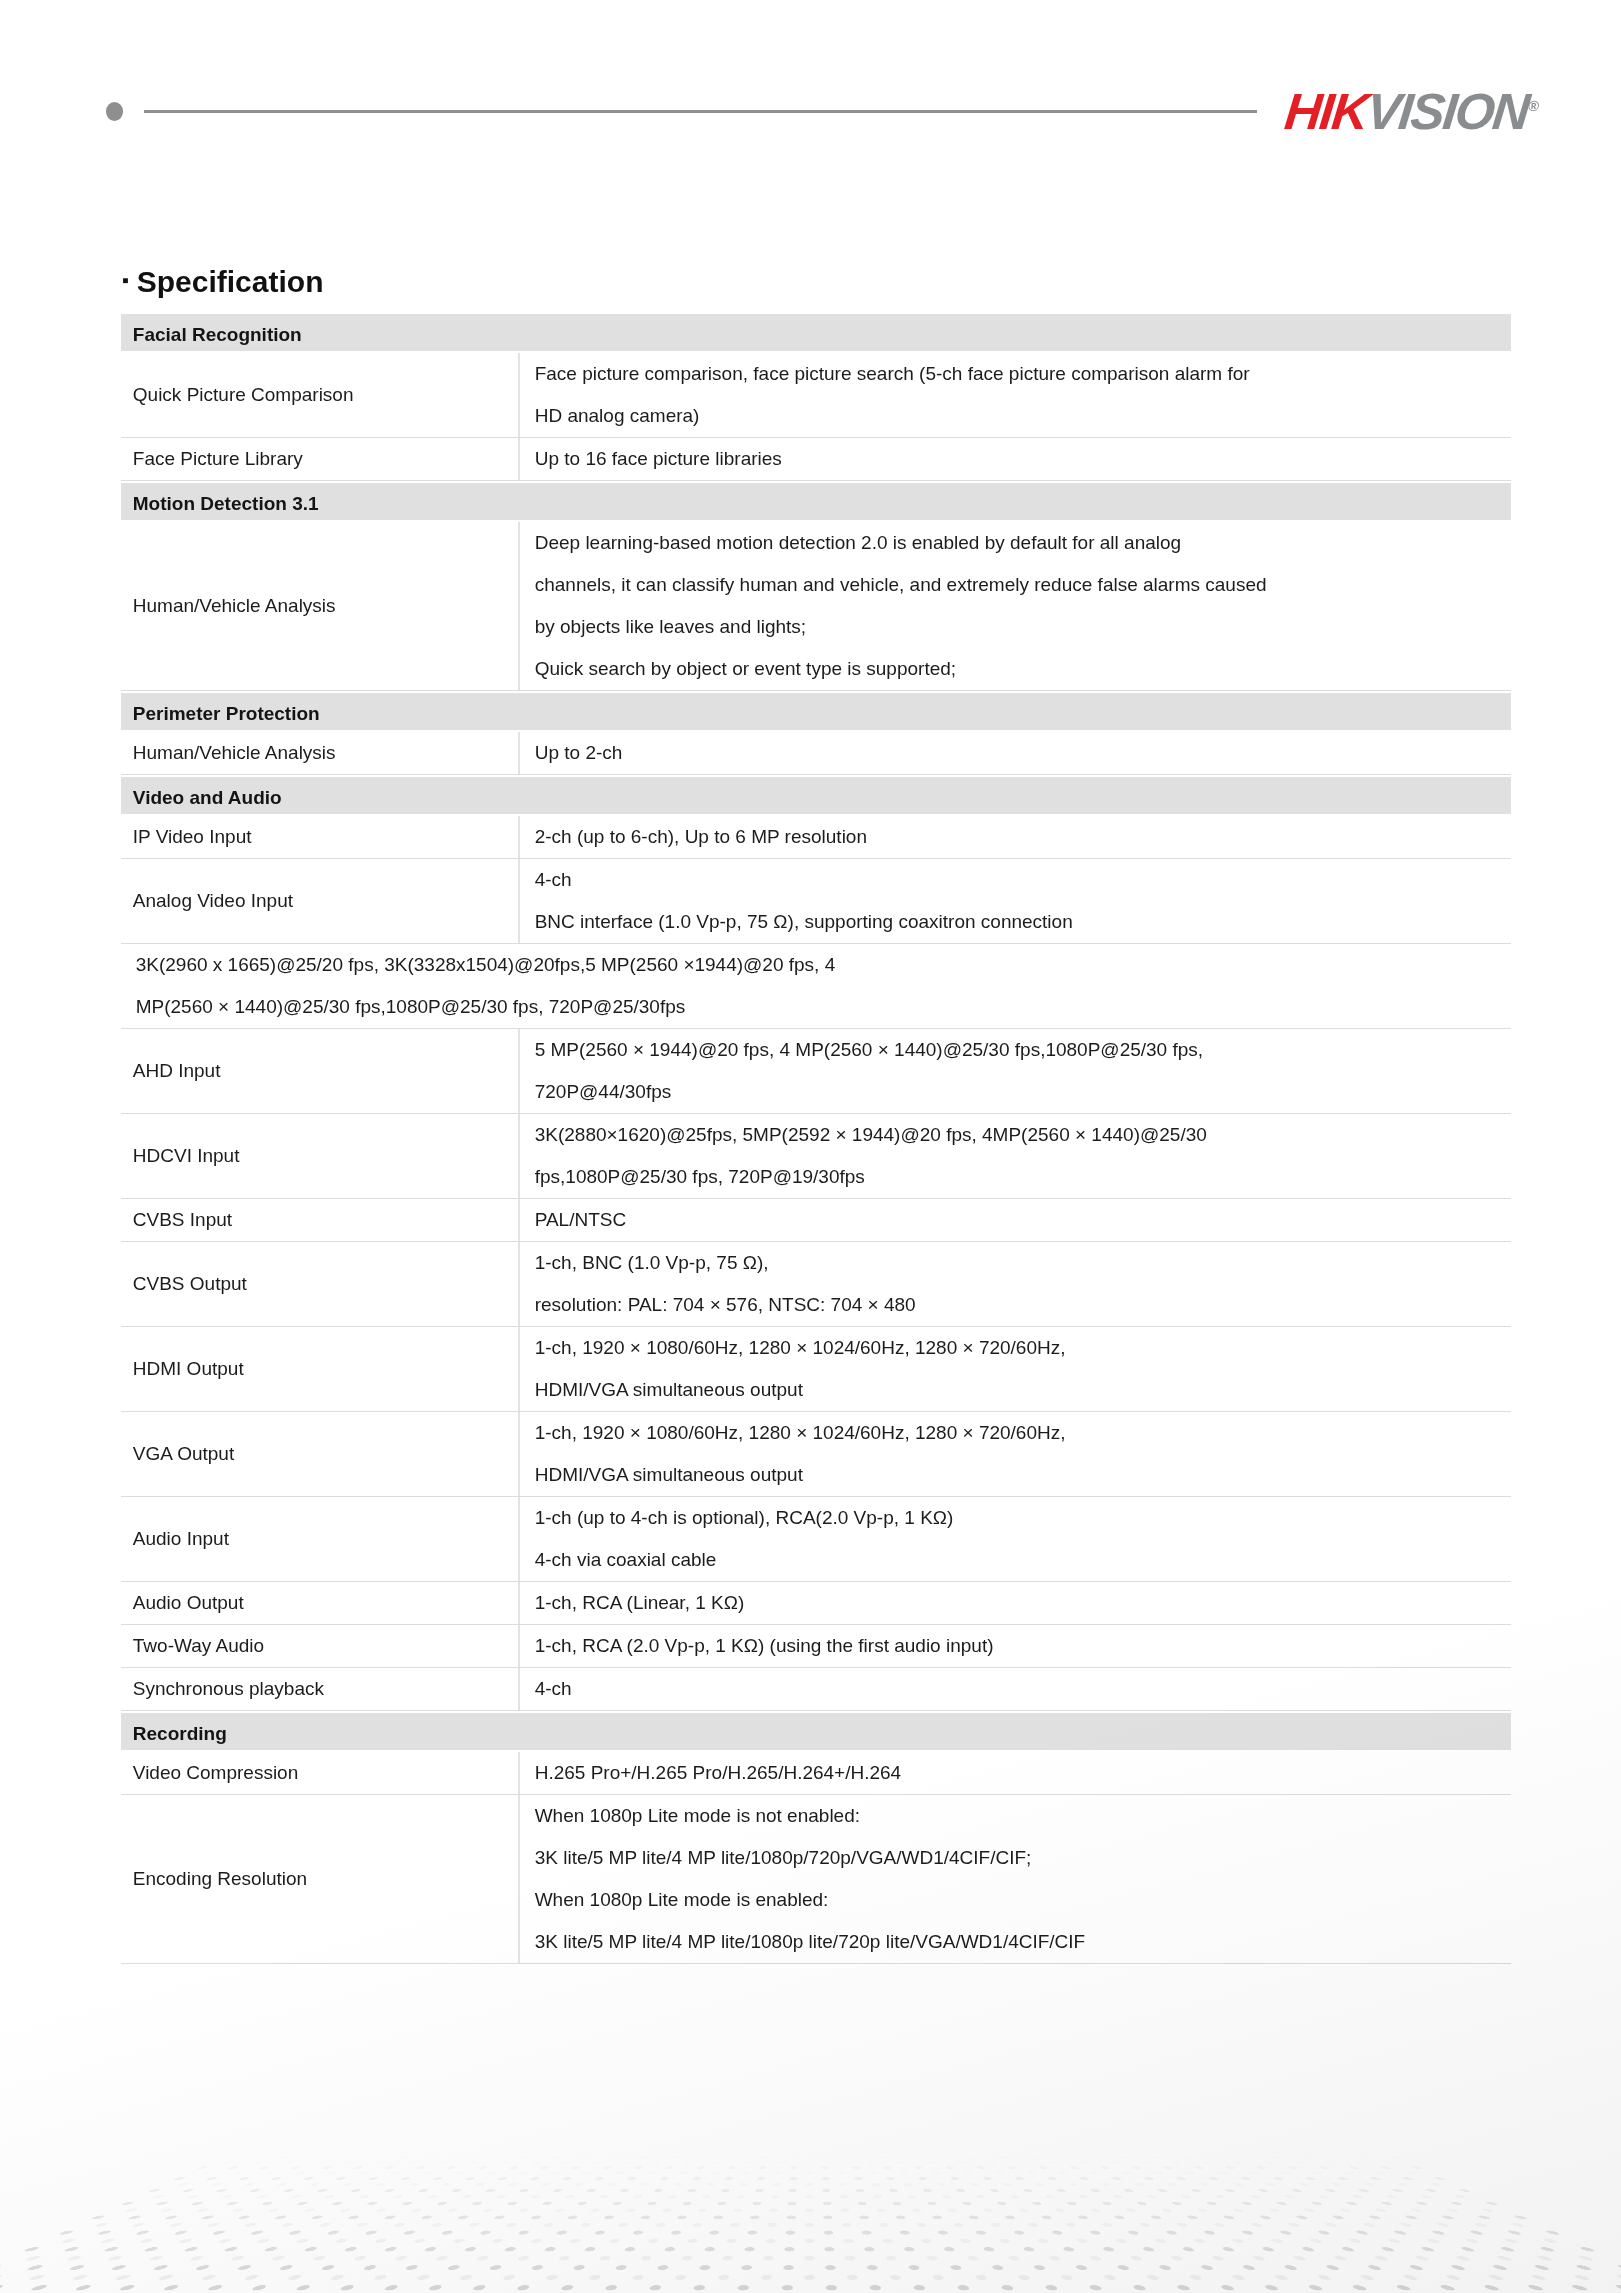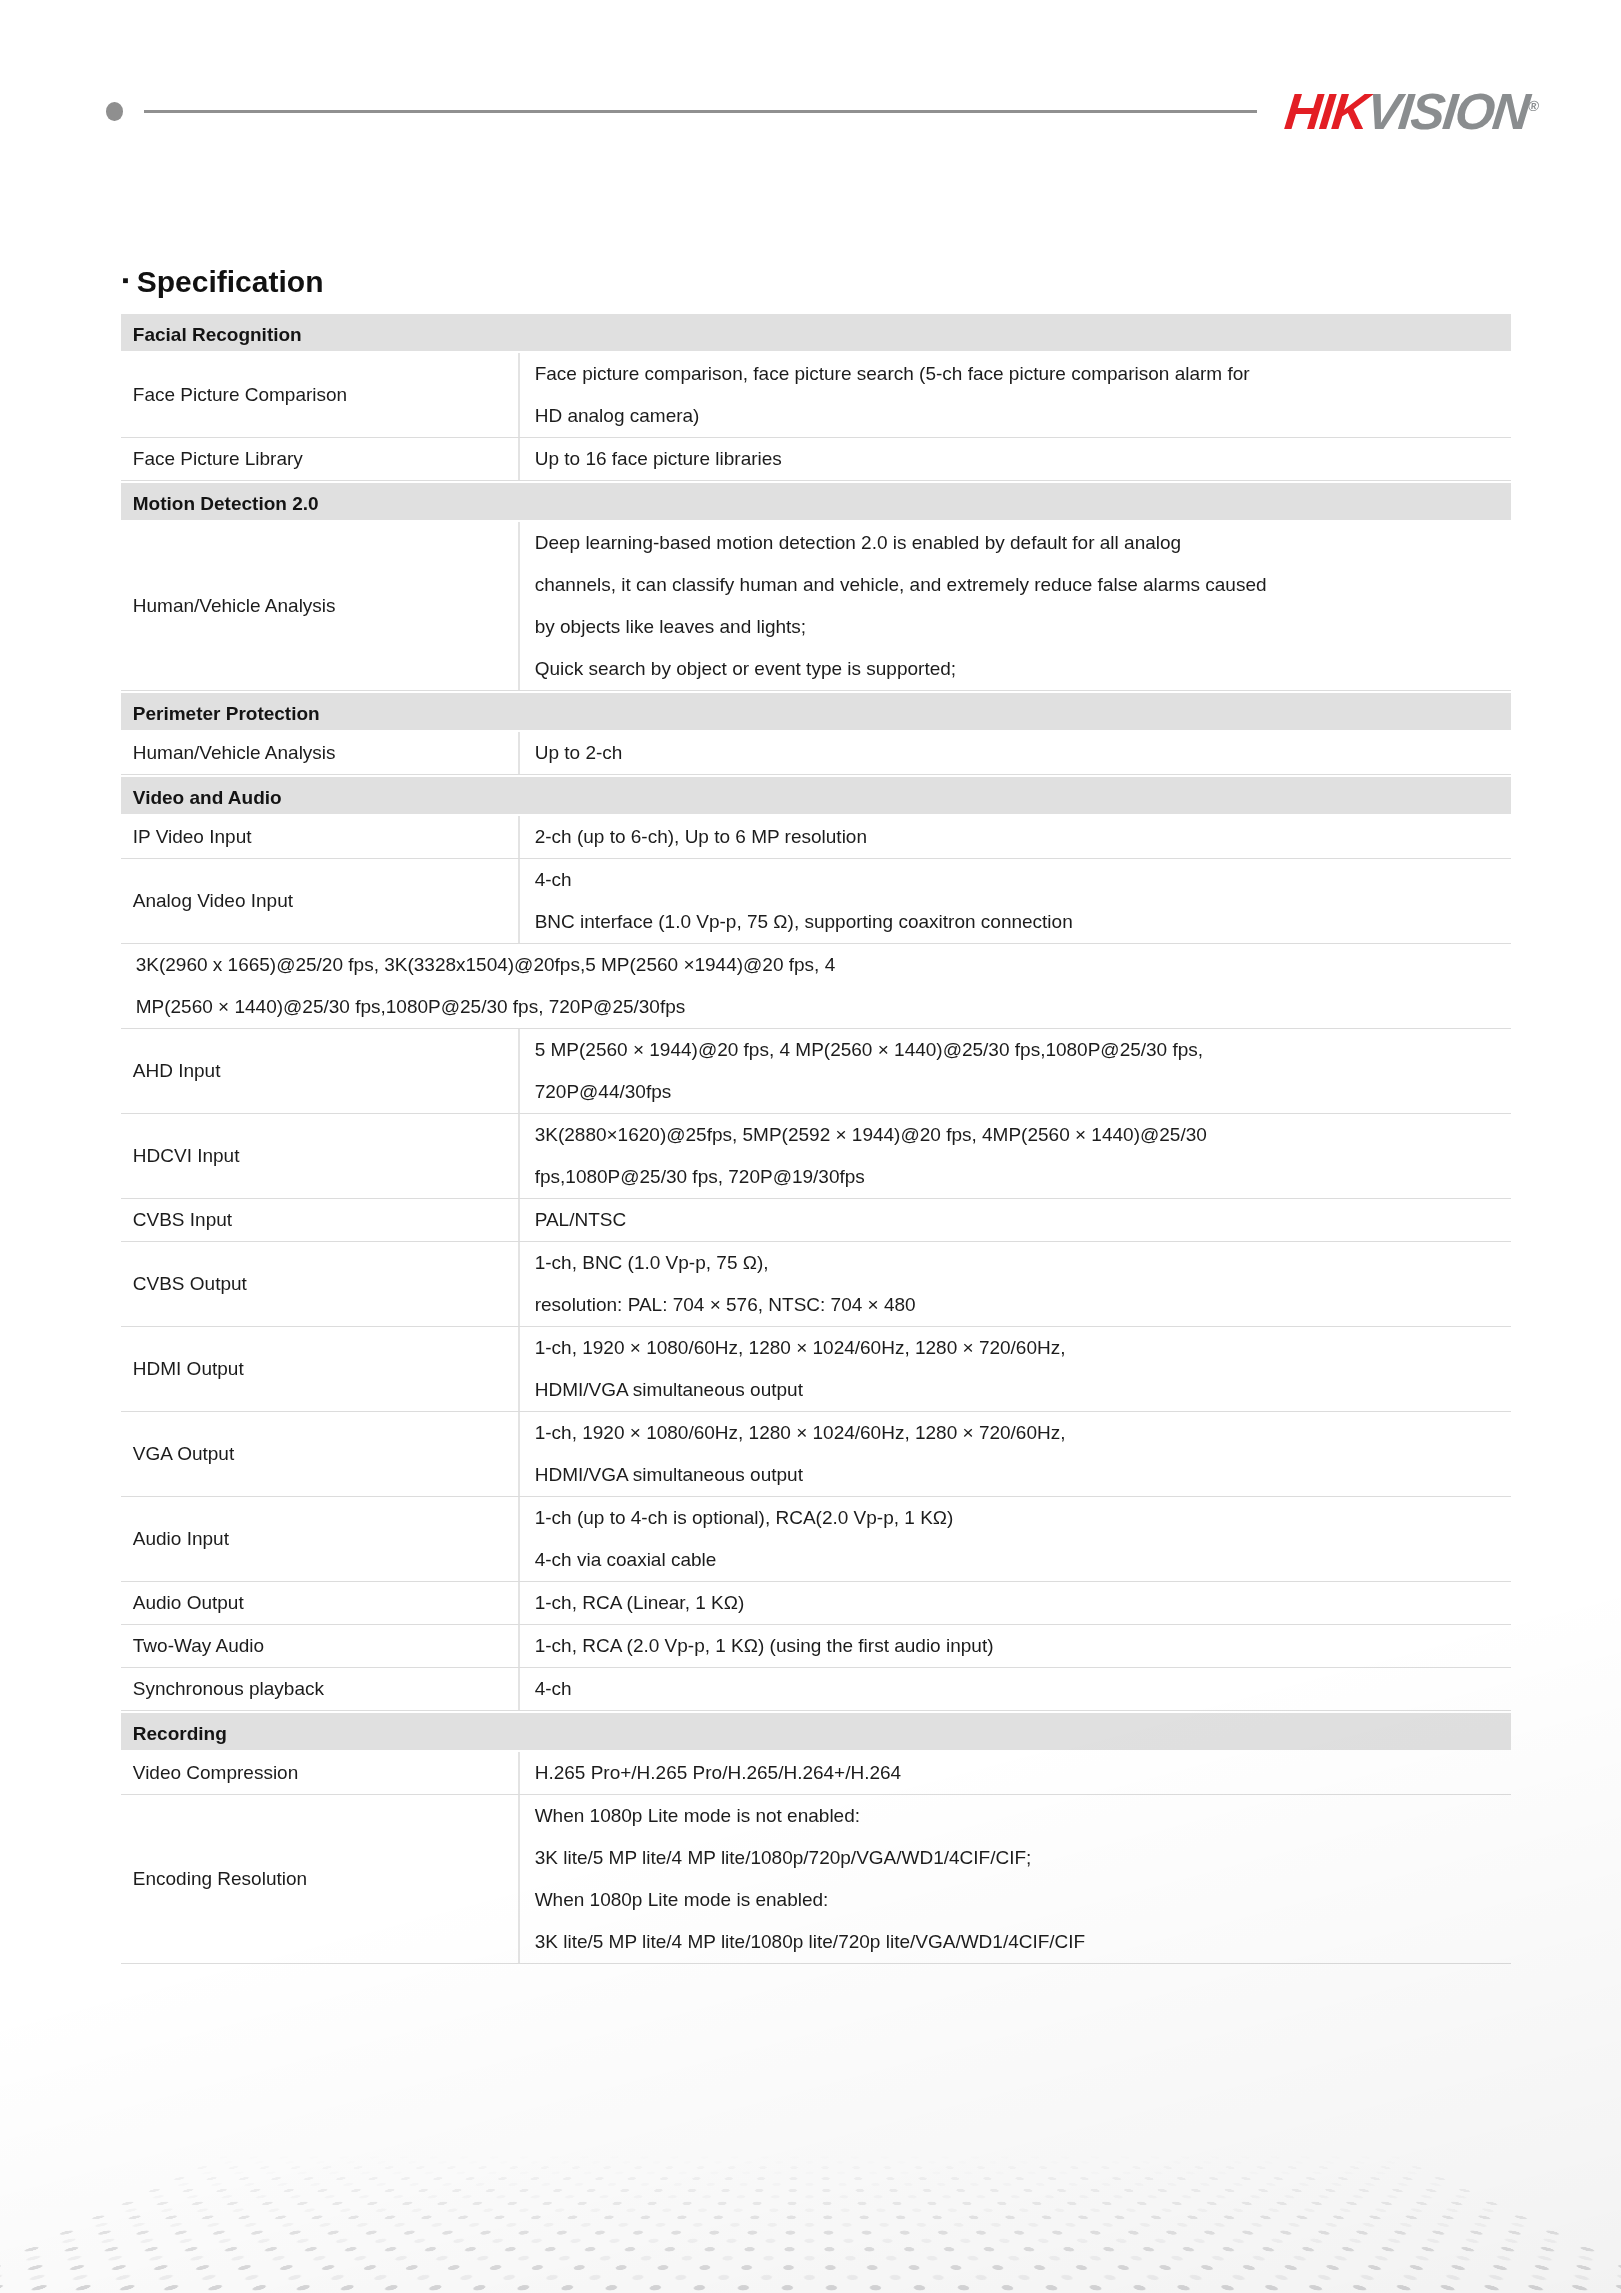--- a/index.html
+++ b/index.html
@@ -111,33 +111,33 @@
   </div>
 
   <div class="title-row">
     <span class="title-bullet">▪</span>
     <span class="title-text">Specification</span>
   </div>
 
   <div class="spec-table">
       <div class="section-row">Facial Recognition</div>
       <div class="data-row">
-        <div class="cell-label">Face Picture Comparison</div>
+        <div class="cell-label">Quick Picture Comparison</div>
         <div class="cell-value">
           <div class="vline">Face picture comparison, face picture search (5-ch face picture comparison alarm for</div>
           <div class="vline">HD analog camera)</div>
         </div>
       </div>
       <div class="data-row">
         <div class="cell-label">Face Picture Library</div>
         <div class="cell-value">
           <div class="vline">Up to 16 face picture libraries</div>
         </div>
       </div>
-      <div class="section-row">Motion Detection 2.0</div>
+      <div class="section-row">Motion Detection 3.1</div>
       <div class="data-row">
         <div class="cell-label">Human/Vehicle Analysis</div>
         <div class="cell-value">
           <div class="vline">Deep learning-based motion detection 2.0 is enabled by default for all analog</div>
           <div class="vline">channels, it can classify human and vehicle, and extremely reduce false alarms caused</div>
           <div class="vline">by objects like leaves and lights;</div>
           <div class="vline">Quick search by object or event type is supported;</div>
         </div>
       </div>
       <div class="section-row">Perimeter Protection</div>

